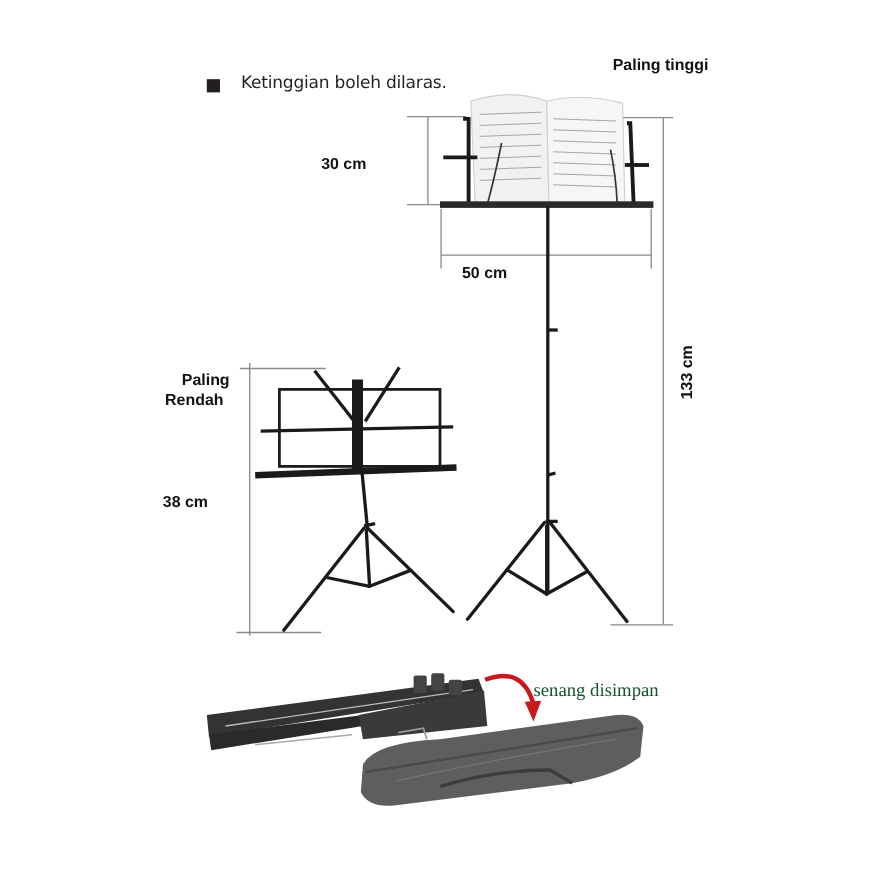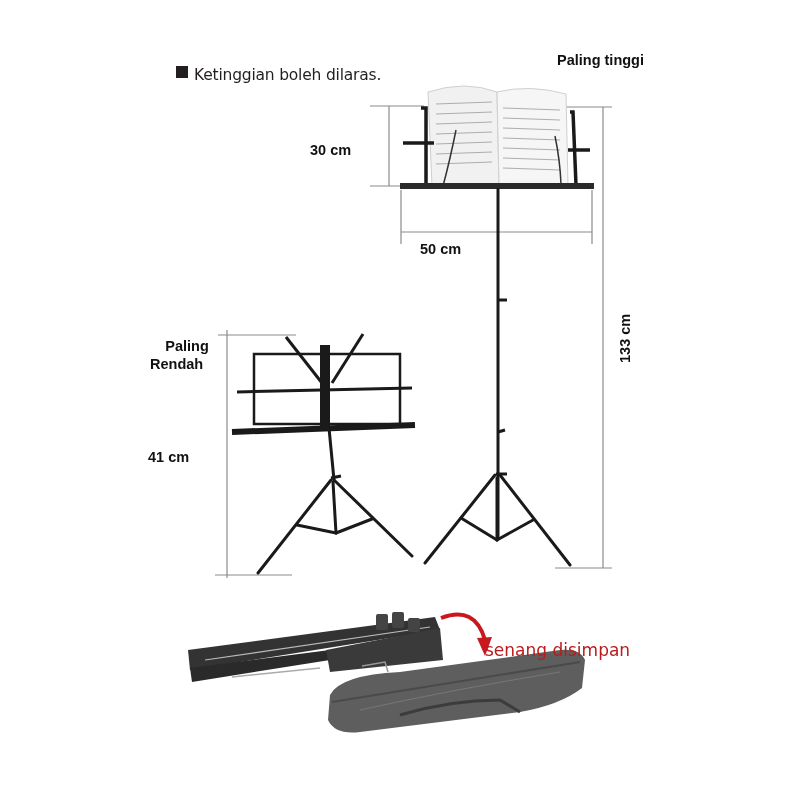--- a/index.html
+++ b/index.html
@@ -2,27 +2,27 @@
 <html><head>
   <meta charset="utf-8">
   <style>
     html, body { margin: 0; padding: 0; }
     body {
       width: 800px; height: 800px; background: #ffffff; position: relative; overflow: hidden;
       font-family: "DejaVu Sans", "Liberation Sans", sans-serif;
     }
     .abs { position: absolute; }
     .note {
-      left: 176px; top: 66px; font-size: 15.5px; color: #231f20; letter-spacing: -0.2px;
-      display: flex; align-items: flex-start; white-space: nowrap;
+      left: 188px; top: 66px; font-size: 15.5px; color: #231f20; letter-spacing: -0.2px;
+      display: flex; align-items: flex-end; white-space: nowrap; gap: 13px;
     }
     .note .sq { width: 12px; height: 12px; background: #231f20; margin-right: 6px; display: inline-block; }
     .lbl-bold { font-weight: bold; color: #111; font-size: 14.5px; font-family: "Liberation Sans", "DejaVu Sans", sans-serif; }
     .dim { font-weight: bold; color: #111; font-size: 14.5px; font-family: "Liberation Sans", "DejaVu Sans", sans-serif; }
-    .caption { font-size: 17px; color: #b91c1c; left: 485px; top: 640px; white-space: nowrap; }
+    .caption { font-size: 17px; color: #14532d; left: 485px; top: 618px; white-space: nowrap; font-family: Liberation Serif, serif; }
     svg { position: absolute; left: 0; top: 0; }
   </style>
 </head>
 <body>
 
 <svg width="800" height="800" viewBox="0 0 800 800">
 
   <g stroke="#8a8a8a" stroke-width="1.2" fill="none">
 
     <line x1="389" y1="106" x2="389" y2="186"></line>
@@ -138,30 +138,30 @@
   </g>
 </svg>
 
 <div class="abs note">
   <span class="sq"></span>
   <span>Ketinggian boleh dilaras.</span>
 </div>
 
 <div class="abs lbl-bold" style="left:557px; top:52px;">Paling tinggi</div>
 
-<div class="abs dim" style="left:310px; top:142px;">30 cm</div>
+<div class="abs dim" style="left:292px; top:142px;">30 cm</div>
 
 <div class="abs dim" style="left:420px; top:241px;text-align:right;">50 cm</div>
 
 <div class="abs dim" style="left:603px; top:326px; transform: rotate(-90deg); transform-origin: left top; width:60px;">
   <span style="position:absolute; left:-37px; top:14px; white-space:nowrap;">133 cm</span>
 </div>
 
 <div class="abs lbl-bold" style="left:163px; top:337px; text-align:center; width:48px; line-height:18px;">
   <div>Paling</div>
 </div>
 <div class="abs lbl-bold" style="left:150px; top:355px; line-height:18px;">
   <div>Rendah</div>
 </div>
 
-<div class="abs dim" style="left:148px; top:449px;">41 cm</div>
+<div class="abs dim" style="left:148px; top:449px;">38 cm</div>
 
 <div class="abs caption">senang disimpan</div>
 
 </body></html>

